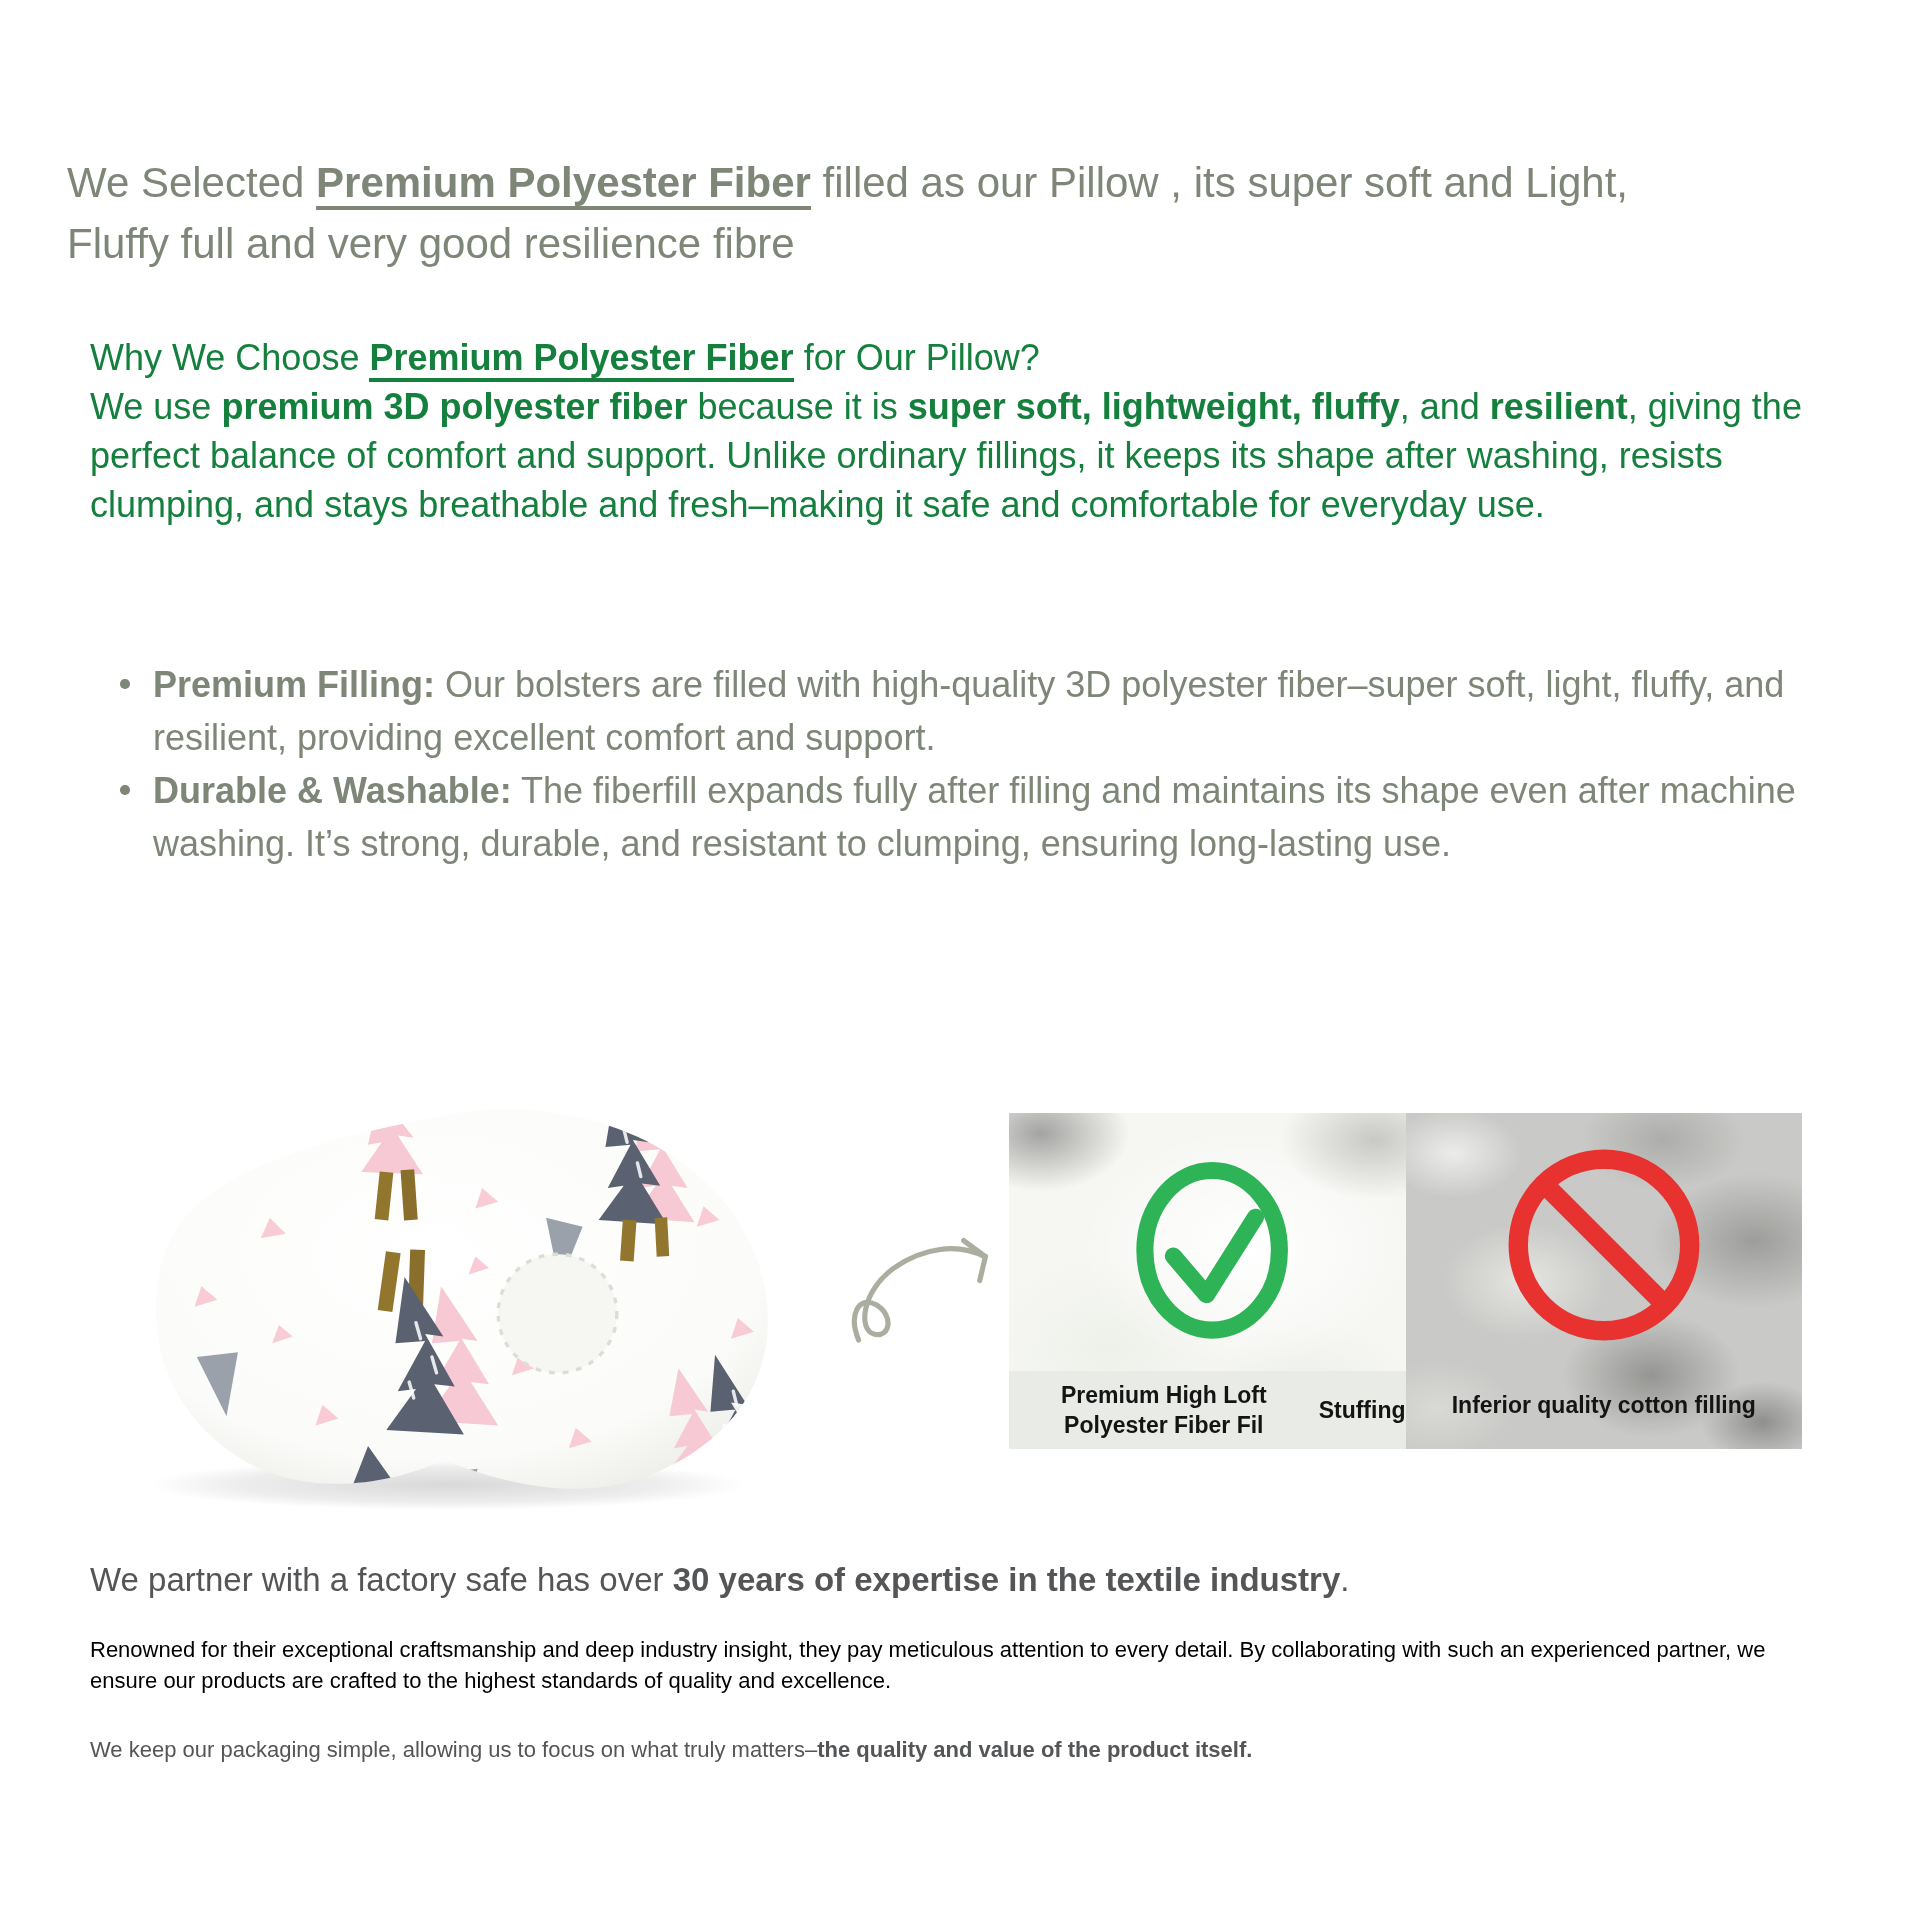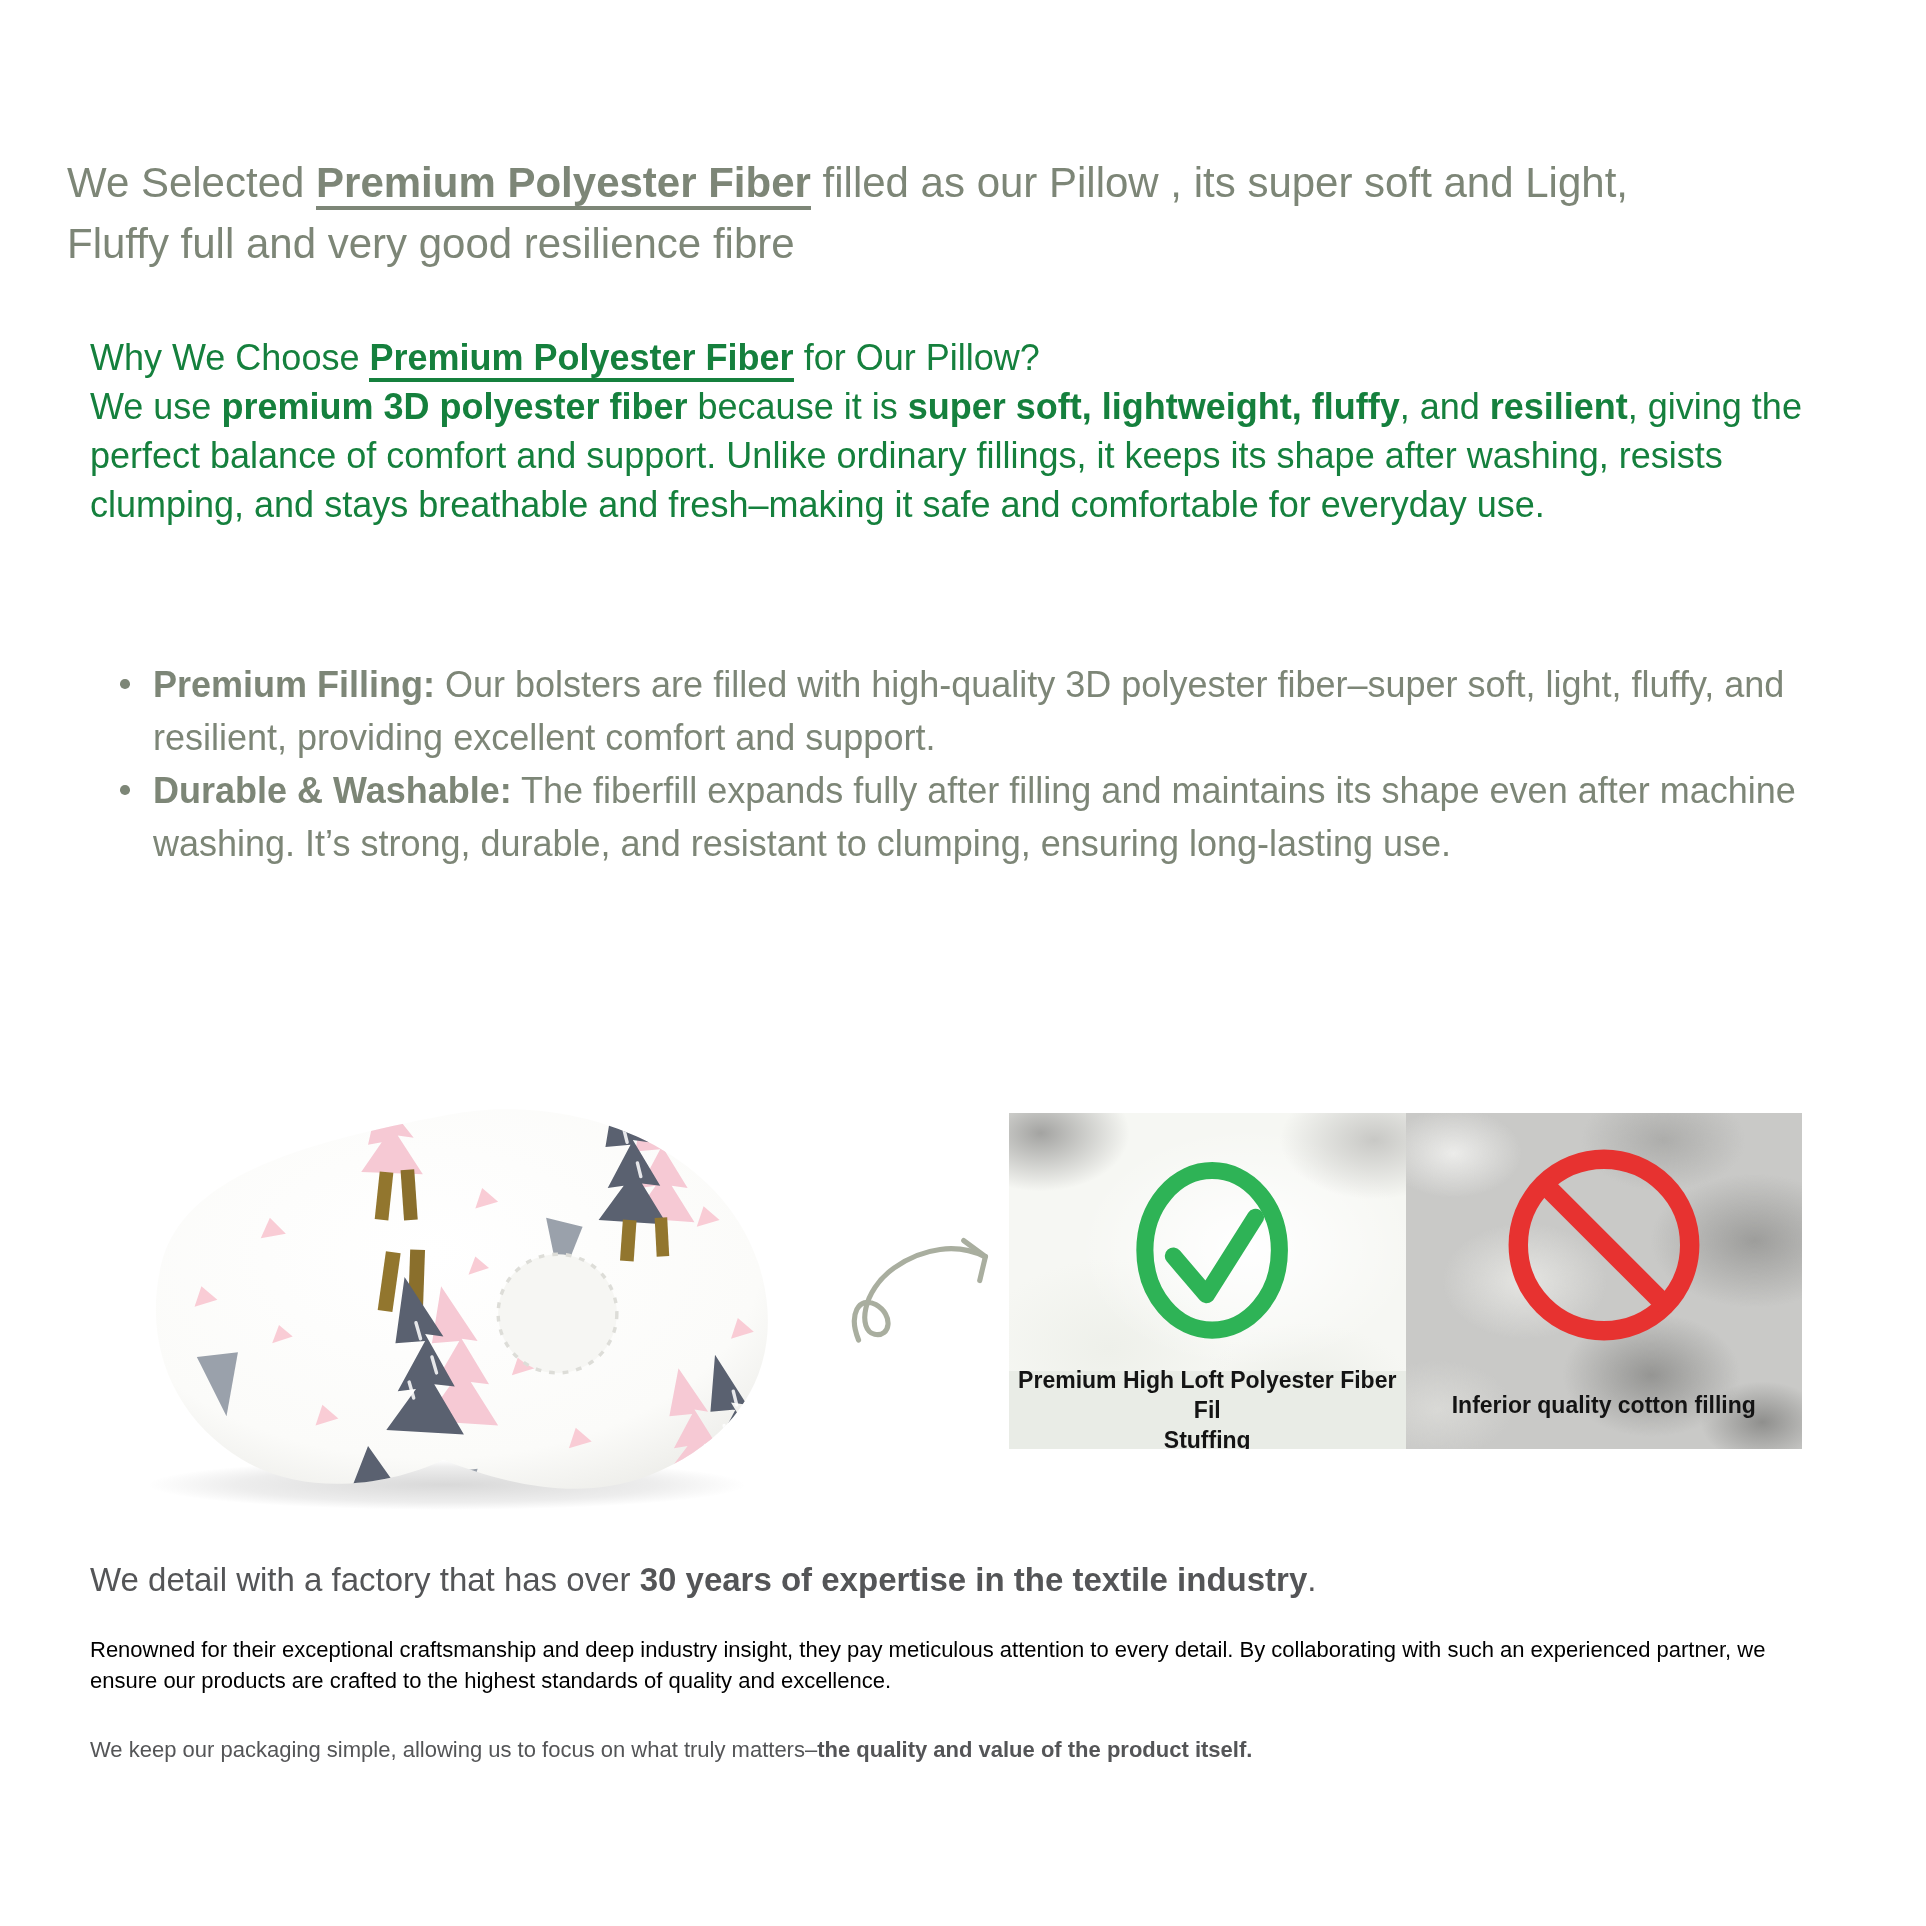--- a/index.html
+++ b/index.html
@@ -73,21 +73,21 @@
       radial-gradient(ellipse 137px 97px at 30% 50%, #e5e5e2 0%, rgba(229,229,226,0) 60%),
       radial-gradient(ellipse 148px 103px at 62% 78%, #959593 0%, rgba(149,149,147,0) 60%),
       radial-gradient(ellipse 126px 80px at 8% 88%, #d9d9d6 0%, rgba(217,217,214,0) 60%),
       radial-gradient(ellipse 103px 68px at 90% 92%, #8f8f8d 0%, rgba(143,143,141,0) 60%);
   }
   .check-icon{position:absolute;left:50%;top:47px;transform:translateX(-47%);}
   .no-icon{position:absolute;left:50%;top:32px;transform:translateX(-50%);}
   .good-caption{
     position:absolute;left:0;bottom:0;width:100%;height:78px;
     background:#e9ece6;
-    display:flex;flex-direction:column;align-items:center;justify-content:center;
+    display:flex;flex-direction:row;align-items:center;justify-content:center;
     font-size:23px;font-weight:700;color:#141414;line-height:30px;text-align:center;
   }
   .bad-caption{
     position:absolute;left:0;bottom:30px;width:100%;
     font-size:23px;font-weight:700;color:#141414;text-align:center;
   }
 </style>
 </head>
 <body>
 
@@ -210,21 +210,21 @@
   <div class="pane pane-bad">
     <svg class="no-icon" width="200" height="200" viewBox="0 0 350 350" xmlns="http://www.w3.org/2000/svg">
       <circle cx="175" cy="175" r="150" fill="none" stroke="#e73230" stroke-width="34"></circle>
       <path d="M 70,68 L 282,280" fill="none" stroke="#e73230" stroke-width="34"></path>
     </svg>
     <div class="bad-caption">Inferior quality cotton filling</div>
   </div>
 </div>
 
 <div class="partner-heading">
-  <span>We detail with a factory that has over </span><b>30 years of expertise in the textile industry</b><span>.</span>
+  <span>We partner with a factory safe has over </span><b>30 years of expertise in the textile industry</b><span>.</span>
 </div>
 
 <div class="partner-body">Renowned for their exceptional craftsmanship and deep industry insight, they pay meticulous attention to every detail. By collaborating with such an experienced partner, we ensure our products are crafted to the highest standards of quality and excellence.</div>
 
 <div class="packaging">
   <span>We keep our packaging simple, allowing us to focus on what truly matters–</span><b>the quality and value of the product itself.</b>
 </div>
 
 
 </body></html>

